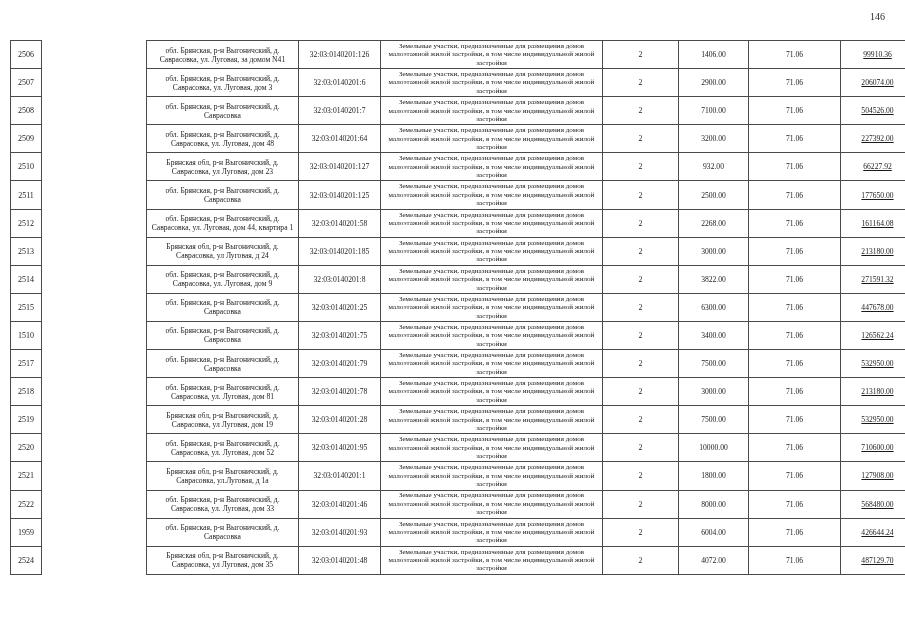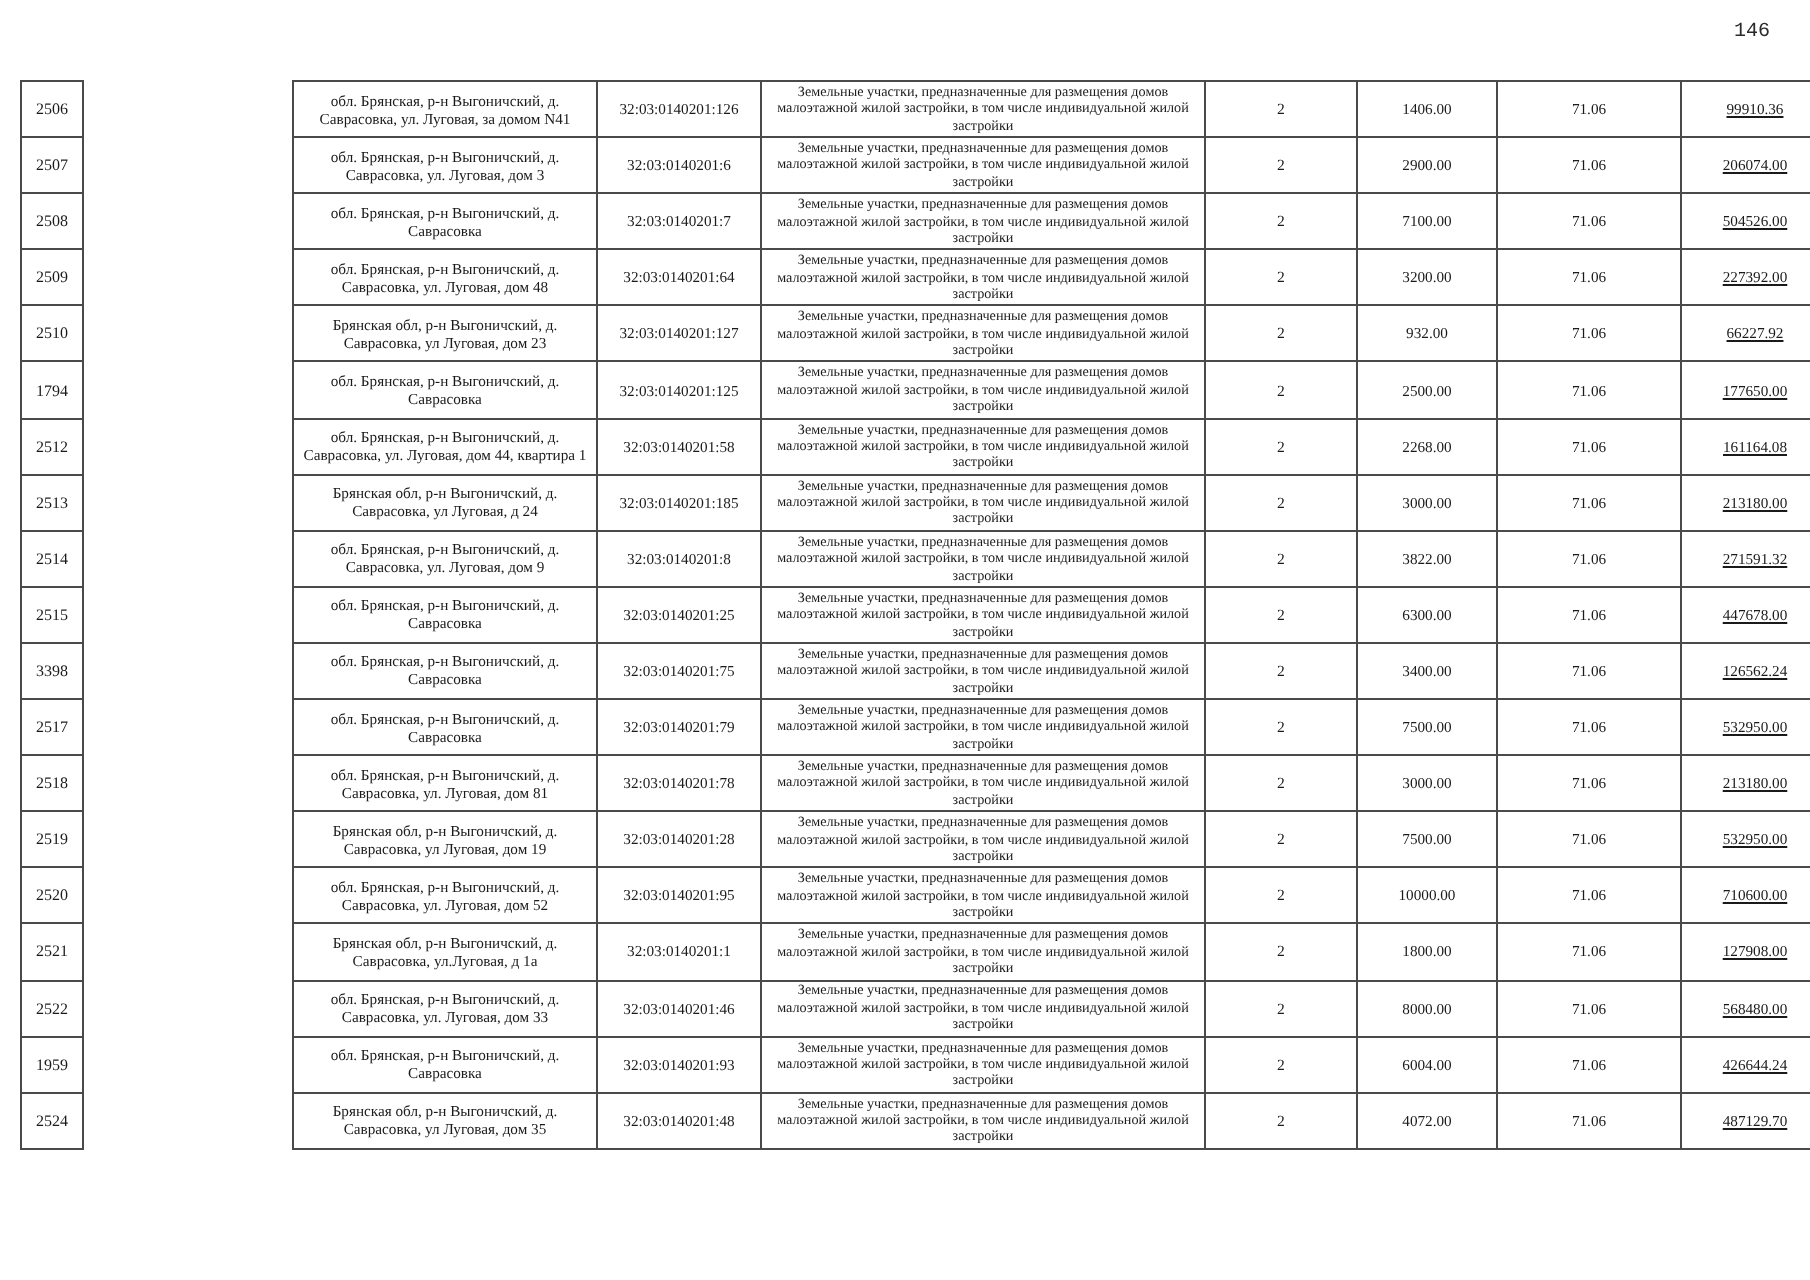--- a/index.html
+++ b/index.html
@@ -14,21 +14,20 @@
     font-family: "Liberation Serif", serif;
     color: #1a1a1a;
     overflow: hidden;
   }
   .page-number {
     position: absolute;
     top: 11px;
     right: 20px;
     font-size: 10px;
     color: #2a2a2a;
-    font-family: Liberation Mono, monospace;
   }
   table {
     border-collapse: collapse;
     table-layout: fixed;
   }
   td {
     border: 1px solid #4a4a4a;
     text-align: center;
     vertical-align: middle;
     padding: 0 3px;
@@ -81,41 +80,41 @@
 
   <tr>
     <td>2509</td>
   </tr>
 
   <tr>
     <td>2510</td>
   </tr>
 
   <tr>
-    <td>1794</td>
+    <td>2511</td>
   </tr>
 
   <tr>
     <td>2512</td>
   </tr>
 
   <tr>
     <td>2513</td>
   </tr>
 
   <tr>
     <td>2514</td>
   </tr>
 
   <tr>
     <td>2515</td>
   </tr>
 
   <tr>
-    <td>3398</td>
+    <td>1510</td>
   </tr>
 
   <tr>
     <td>2517</td>
   </tr>
 
   <tr>
     <td>2518</td>
   </tr>
 

